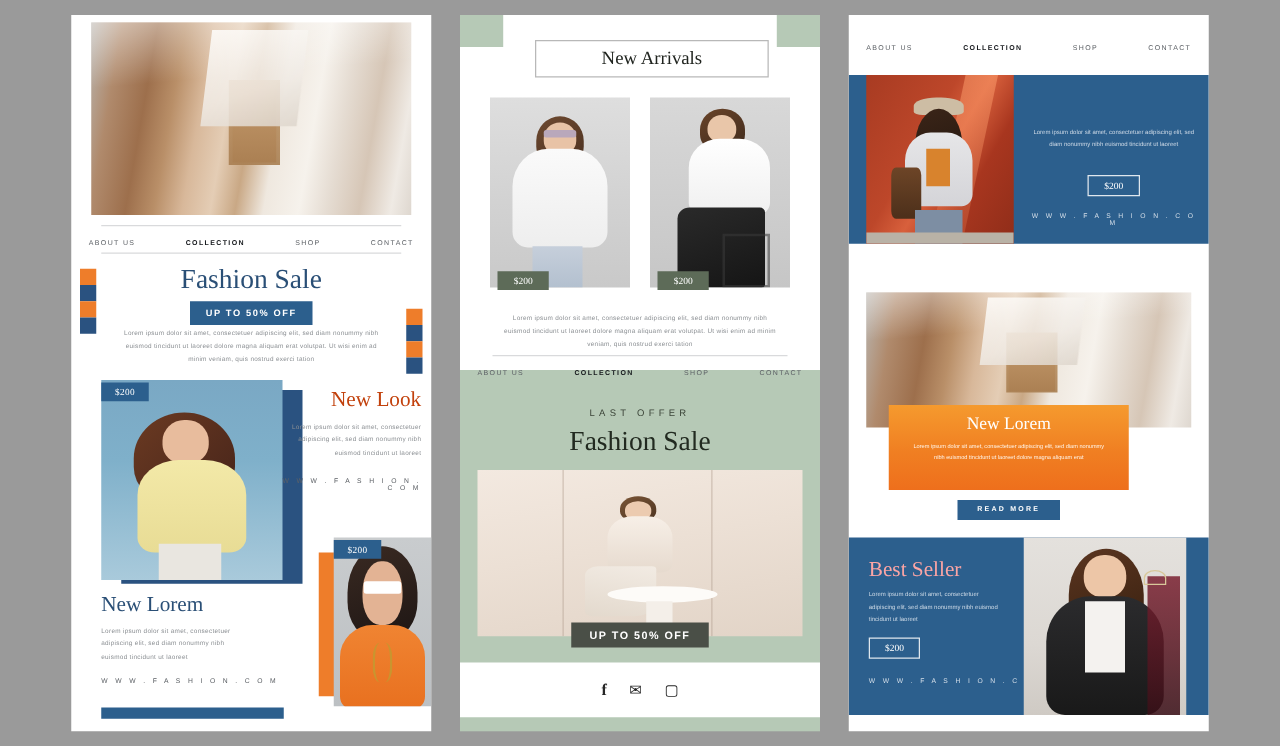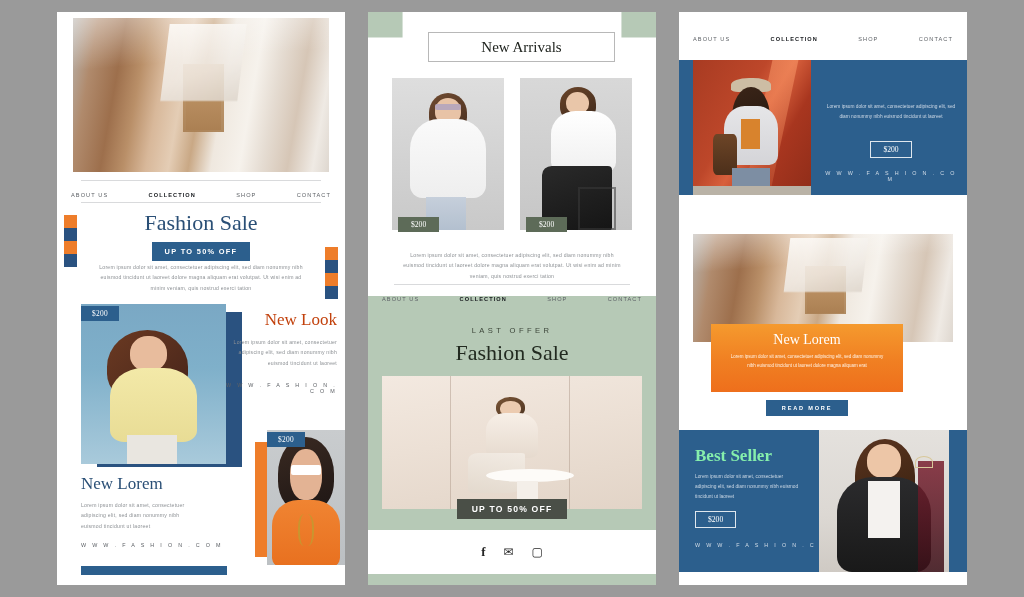--- a/index.html
+++ b/index.html
@@ -259,21 +259,21 @@
     <div class="orange-card" style="position:absolute;left:32px;top:312px;width:192px;height:68px;">
       <div class="serif" style="text-align:center;margin-top:8px;font-size:14px;color:#fff;">New Lorem</div>
       <div style="text-align:center;margin:4px 18px 0;font-size:4.5px;line-height:2;color:#fff3e6;">Lorem ipsum dolor sit amet, consectetuer adipiscing elit, sed diam nonummy nibh euismod tincidunt ut laoreet dolore magna aliquam erat</div>
     </div>
     <div style="position:absolute;left:32px;top:384px;width:192px;text-align:center;">
       <span style="display:inline-block;background:#2c5f8d;color:#fff;font-size:5.6px;letter-spacing:1.8px;font-weight:700;padding:5px 16px;">READ MORE</span>
     </div>
   </div>
 
   <div class="blue-bg" style="position:absolute;left:0;right:0;top:418px;height:142px;">
-    <div class="serif" style="position:absolute;left:16px;top:16px;font-size:17px;color:#86efac;font-weight:bold;">Best Seller</div>
+    <div class="serif" style="position:absolute;left:16px;top:16px;font-size:17px;color:#fca5a5;">Best Seller</div>
     <div style="position:absolute;left:16px;top:42px;width:110px;font-size:4.8px;line-height:2.1;color:#cbd8e5;">Lorem ipsum dolor sit amet, consectetuer adipiscing elit, sed diam nonummy nibh euismod tincidunt ut laoreet</div>
     <div style="position:absolute;left:16px;top:78px;">
       <span class="price-box">$200</span>
     </div>
     <div class="url" style="position:absolute;left:16px;top:112px;color:#d2dde8;">W W W . F A S H I O N . C O M</div>
 
     <div class="ph" style="position:absolute;left:140px;top:0;width:130px;height:142px;
                 background:linear-gradient(180deg,#e4e1dd 0%,#dcd8d3 60%,#cfcac4 100%);">
       <div class="hair" style="left:28%;top:6%;width:46%;height:52%;background:linear-gradient(160deg,#5b3520,#37200f);"></div>
       <div class="head" style="left:37%;top:10%;width:26%;height:24%;background:#edc6a7;"></div>

